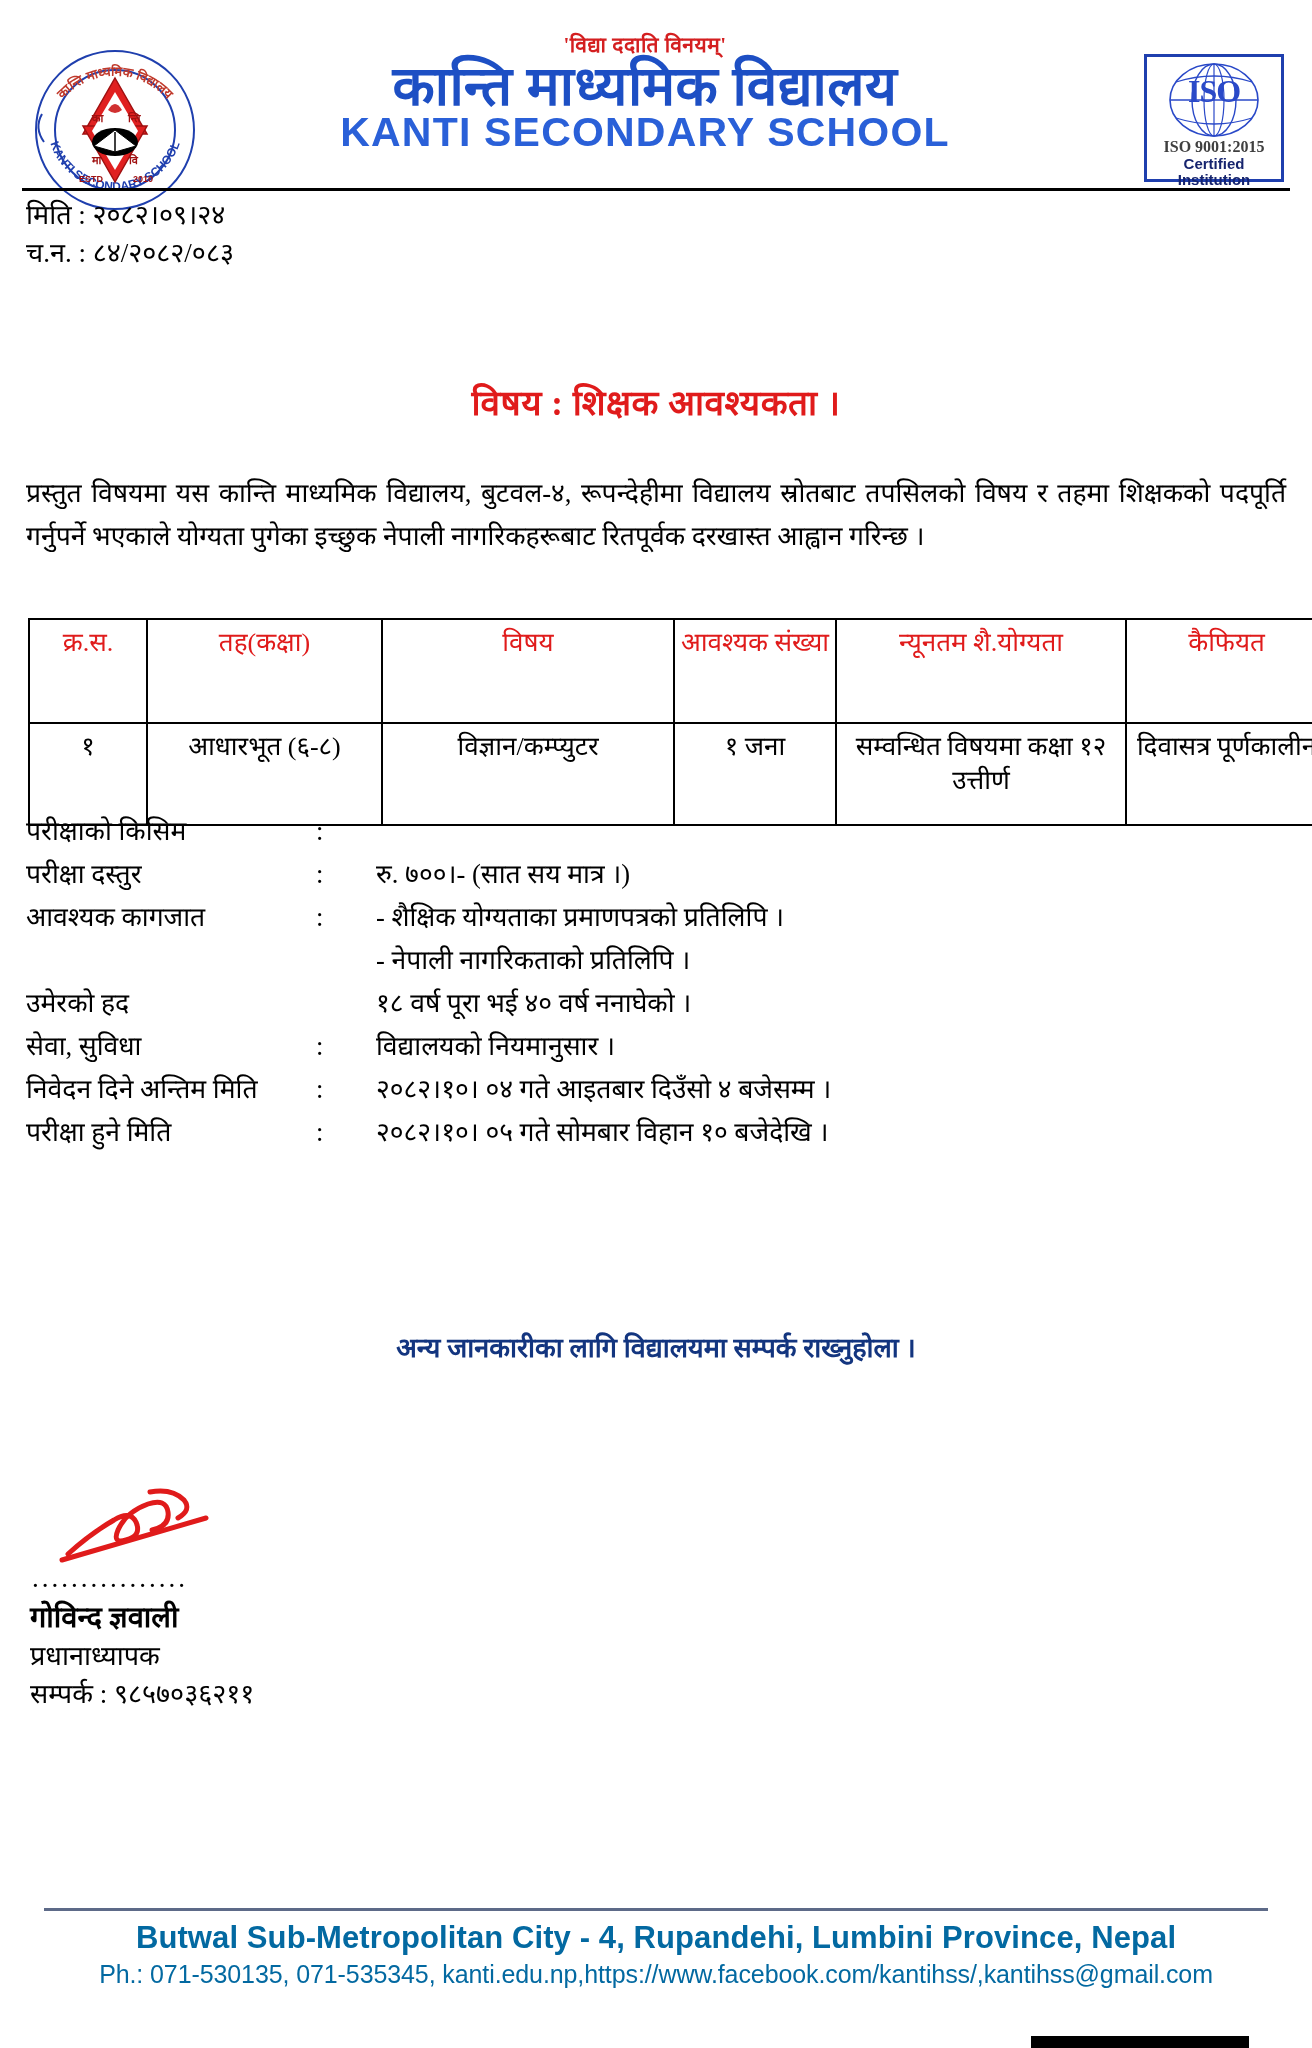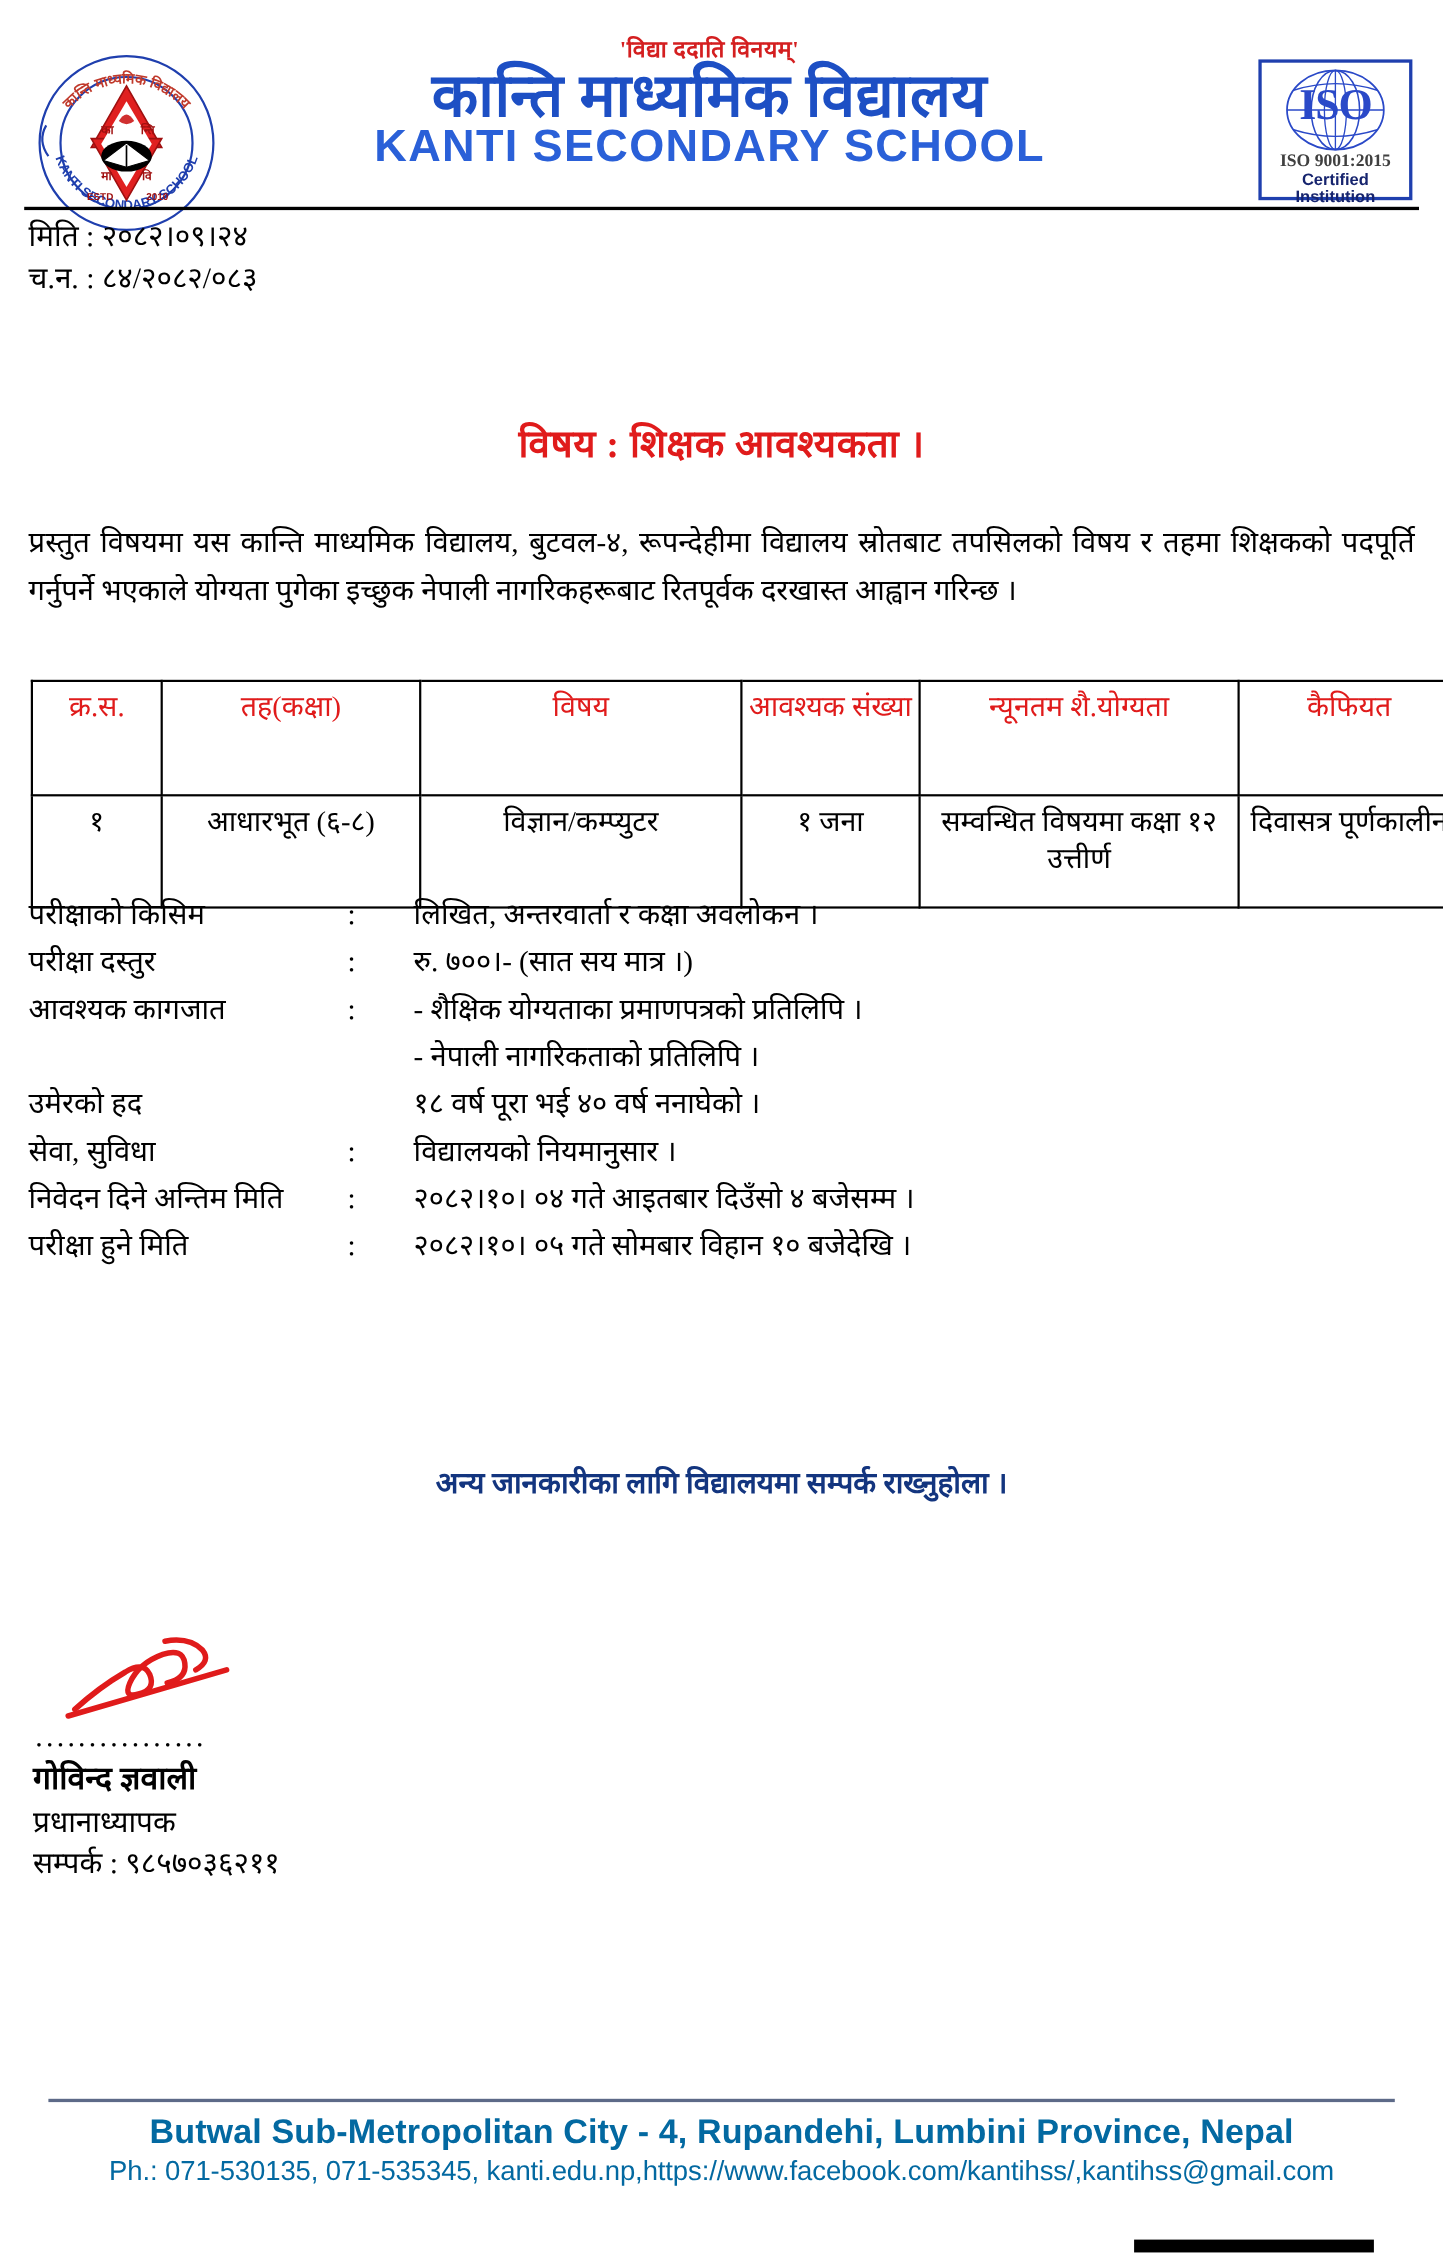--- a/index.html
+++ b/index.html
@@ -95,21 +95,21 @@
   .iso-mark {
     position: relative;
     height: 82px;
   }
   .iso-mark svg { position:absolute; left:50%; top:0; transform:translateX(-50%); }
   .iso-word {
     position: absolute;
     left: 0; right: 0; top: 16px;
     font-family: "Liberation Serif", serif;
     font-weight: bold;
-    font-size: 40px;
+    font-size: 32px;
     line-height: 1;
     color: #2a49c8;
     letter-spacing: -1px;
   }
   .iso-sub1 {
     font-family: "Liberation Serif", serif;
     font-weight: bold;
     font-size: 16px;
     color: #404040;
     line-height: 1.05;
@@ -412,21 +412,20 @@
           <td>दिवासत्र पूर्णकालीन</td>
         </tr>
       </tbody>
     </table>
   </div>
 
   <div class="details">
     <div class="drow">
       <span class="dlabel">परीक्षाको किसिम</span>
       <span class="dcolon">:</span>
-      <span class="dvalue">लिखित, अन्तरवार्ता र कक्षा अवलोकन ।</span>
     </div>
     <div class="drow">
       <span class="dlabel">परीक्षा दस्तुर</span>
       <span class="dcolon">:</span>
       <span class="dvalue">रु. ७००।- (सात सय मात्र ।)</span>
     </div>
     <div class="drow">
       <span class="dlabel">आवश्यक कागजात</span>
       <span class="dcolon">:</span>
       <span class="dvalue">- शैक्षिक योग्यताका प्रमाणपत्रको प्रतिलिपि ।</span>

